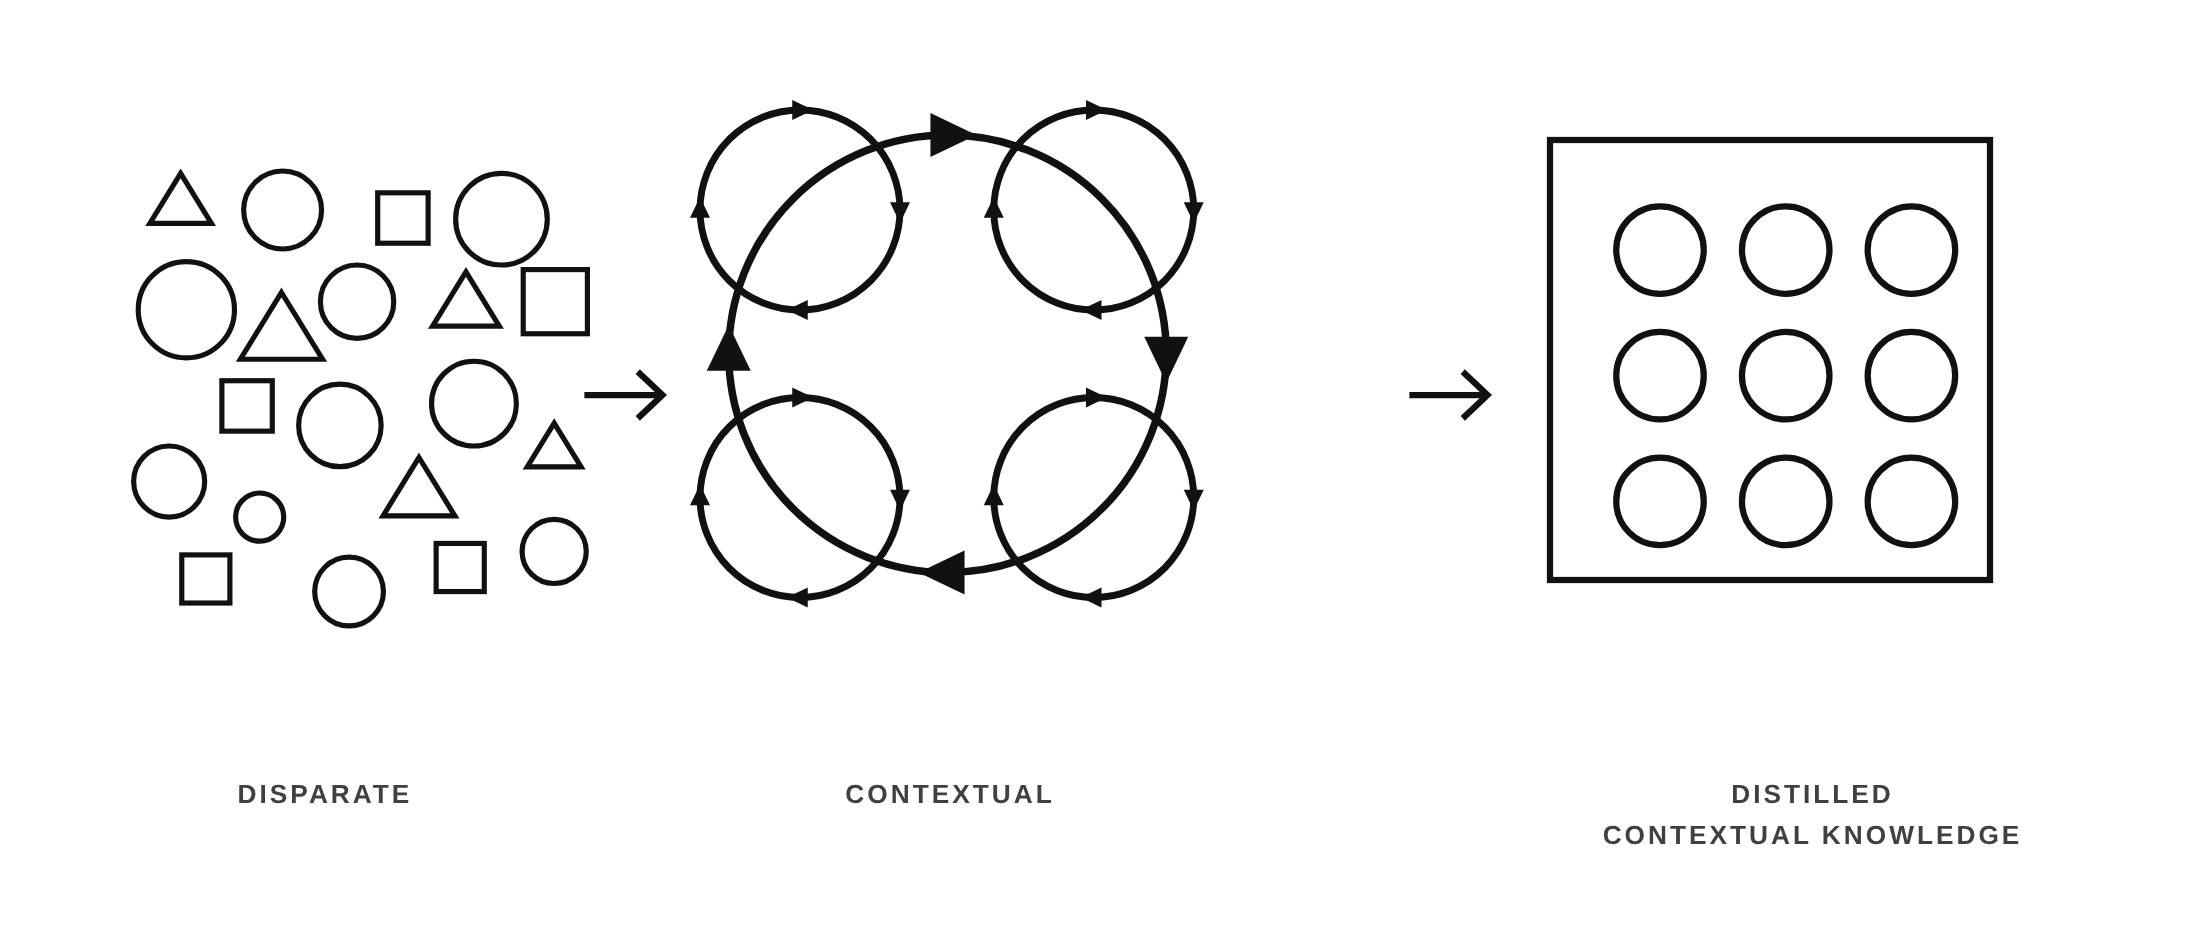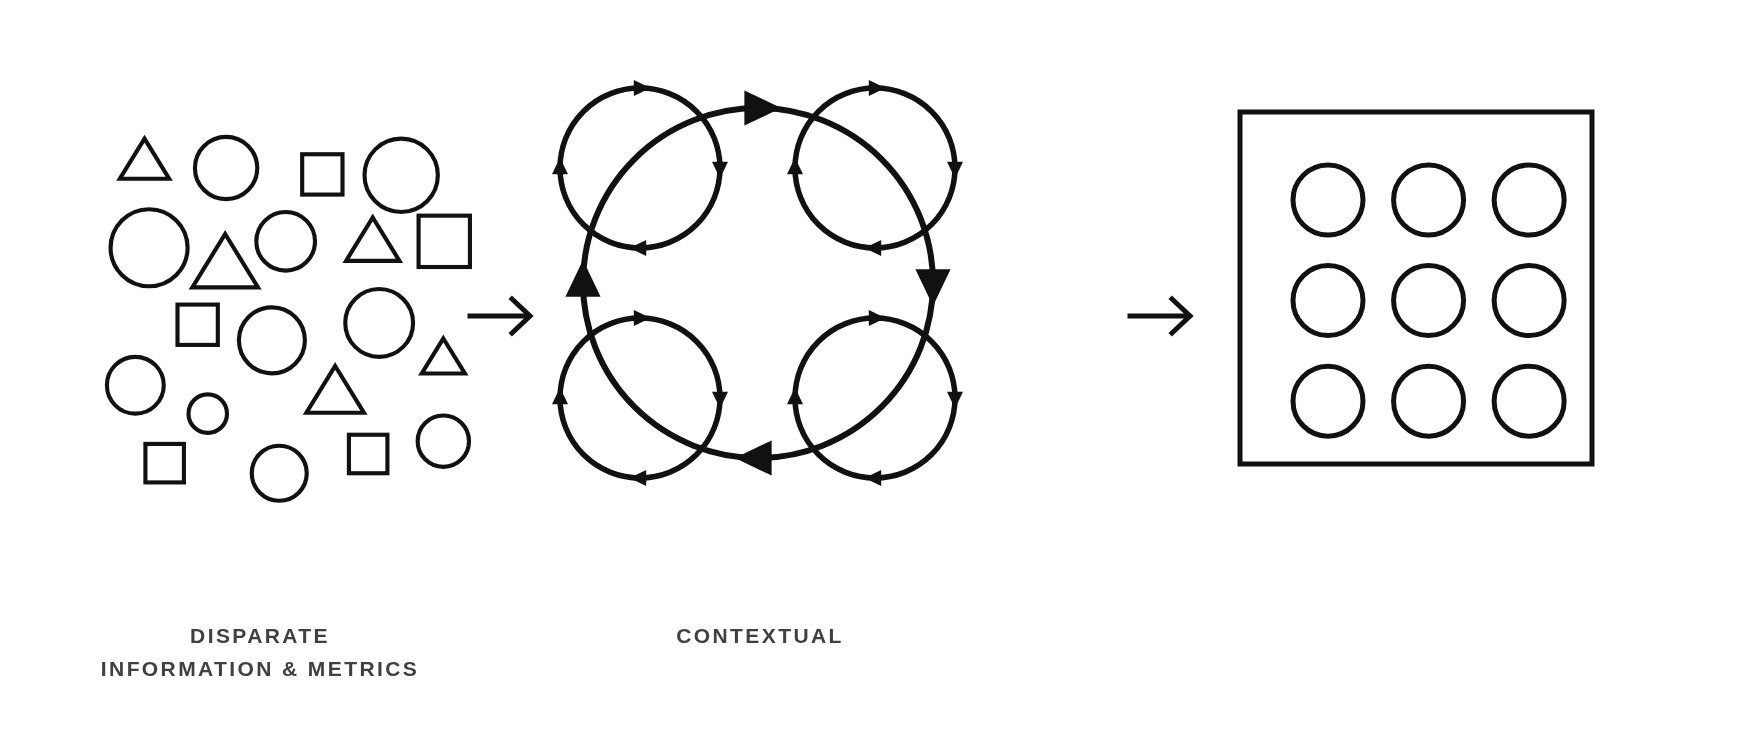--- a/index.html
+++ b/index.html
@@ -77,21 +77,20 @@
         <circle cx="104" cy="393" r="31" fill="none" stroke="#111111" stroke-width="4.5"></circle>
         <circle cx="183" cy="424" r="21" fill="none" stroke="#111111" stroke-width="4.5"></circle>
         <polygon points="322,372 353.36,422.96 290.64,422.96" fill="none" stroke="#111111" stroke-width="4.5" stroke-linejoin="miter"></polygon>
         <rect x="115" y="457" width="42" height="42" fill="none" stroke="#111111" stroke-width="4.5"></rect>
         <circle cx="261" cy="489" r="30" fill="none" stroke="#111111" stroke-width="4.5"></circle>
         <rect x="337" y="447" width="42" height="42" fill="none" stroke="#111111" stroke-width="4.5"></rect>
         <circle cx="440" cy="454" r="28" fill="none" stroke="#111111" stroke-width="4.5"></circle>
       </svg>
     <div class="caption">
       <span class="line">DISPARATE</span>
-      <span class="line">INFORMATION &amp; METRICS</span>
     </div>
   </div>
 
   <div class="connector" id="connector-1">
     <svg width="120" height="60" viewBox="0 0 120 60">
       <g fill="none" stroke="#111111" stroke-width="5" stroke-linecap="square" stroke-linejoin="miter">
         <line x1="10" y1="30" x2="66" y2="30"></line>
         <polyline points="52,13 70,30 52,47"></polyline>
       </g>
     </svg>
@@ -195,15 +194,19 @@
         <circle cx="98" cy="200" r="35" fill="none" stroke="#111111" stroke-width="5"></circle>
         <circle cx="198.57142857142856" cy="200" r="35" fill="none" stroke="#111111" stroke-width="5"></circle>
         <circle cx="299.1428571428571" cy="200" r="35" fill="none" stroke="#111111" stroke-width="5"></circle>
         <circle cx="98" cy="300.57142857142856" r="35" fill="none" stroke="#111111" stroke-width="5"></circle>
         <circle cx="198.57142857142856" cy="300.57142857142856" r="35" fill="none" stroke="#111111" stroke-width="5"></circle>
         <circle cx="299.1428571428571" cy="300.57142857142856" r="35" fill="none" stroke="#111111" stroke-width="5"></circle>
         <circle cx="98" cy="401.1428571428571" r="35" fill="none" stroke="#111111" stroke-width="5"></circle>
         <circle cx="198.57142857142856" cy="401.1428571428571" r="35" fill="none" stroke="#111111" stroke-width="5"></circle>
         <circle cx="299.1428571428571" cy="401.1428571428571" r="35" fill="none" stroke="#111111" stroke-width="5"></circle>
       </svg>
+    <div class="caption">
+      <span class="line">DISTILLED</span>
+      <span class="line">CONTEXTUAL KNOWLEDGE</span>
+    </div>
   </div>
 
 </div>
 
 </body></html>

